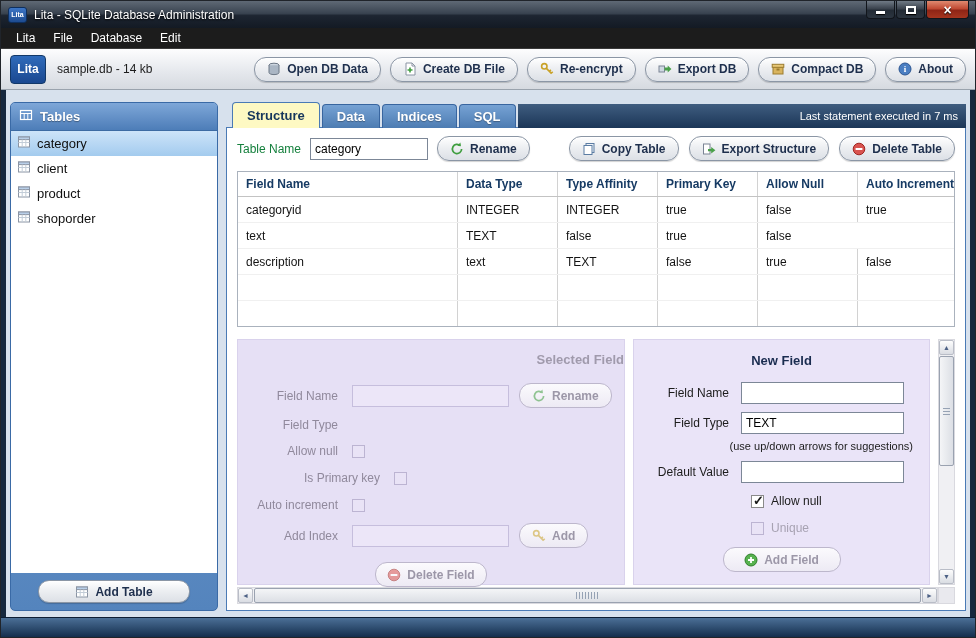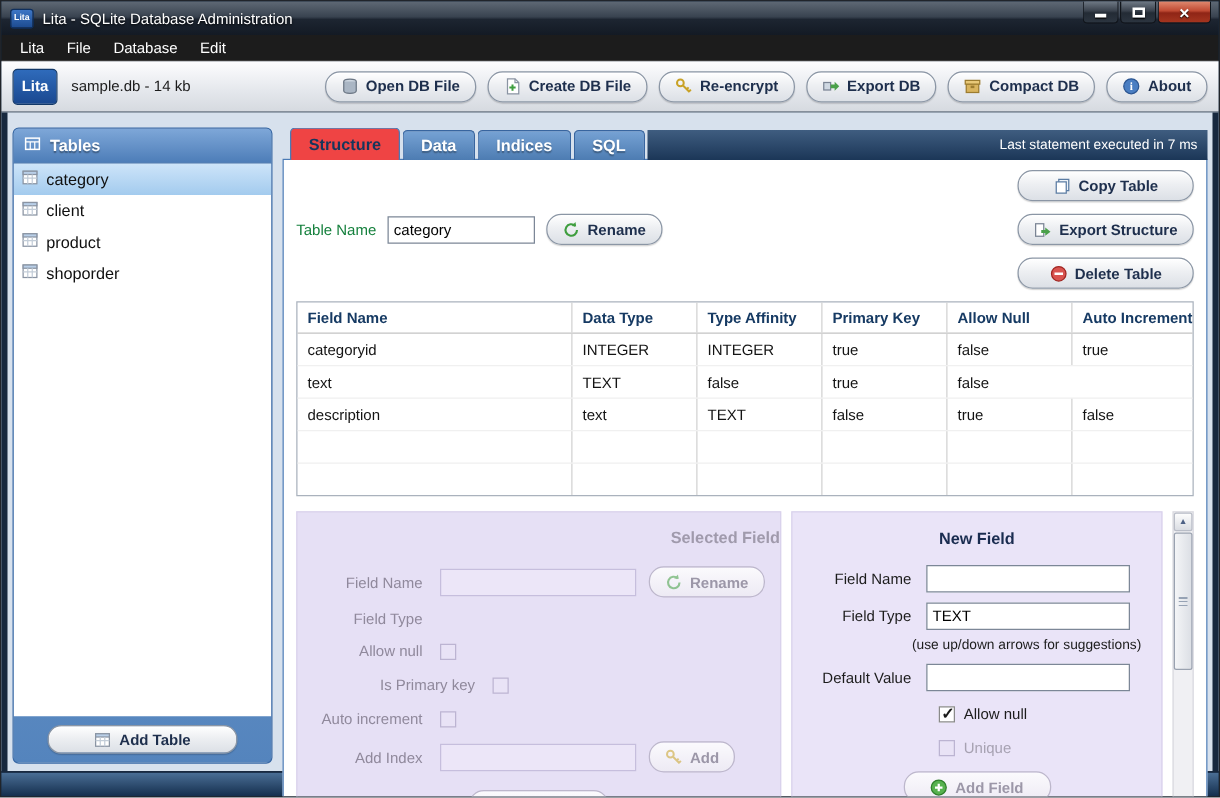--- a/index.html
+++ b/index.html
@@ -63,33 +63,33 @@
   .sidebar-footer { height:37px; display:flex; align-items:center; justify-content:center; }
   .btn.add-table { width:152px; height:23px; border-radius:11px; }
 
   
   .main { flex:1; display:flex; flex-direction:column; min-width:0; }
   .tabstrip { height:26px; display:flex; align-items:flex-end; padding-left:6px; position:relative; z-index:2; margin-bottom:-1px; }
   .tab { height:24px; display:flex; align-items:center; padding:0 14px; margin-right:2px;
     font-size:13px; font-weight:bold; color:#fff; cursor:pointer;
     border:1px solid #38659f; border-bottom:none; border-radius:4px 4px 0 0;
     background:linear-gradient(#76a2d4,#4d7cb2); text-shadow:0 1px 1px rgba(0,0,0,.3); }
-  .tab.active { height:26px; color:#16365c; background:#ef4444; border-color:#4a7ab5; text-shadow:none; }
+  .tab.active { height:26px; color:#16365c; background:#fef9c3; border-color:#4a7ab5; text-shadow:none; }
   .tab-status { flex:1; height:24px; display:flex; align-items:center; justify-content:flex-end; padding-right:8px;
     background:linear-gradient(#3f5d80,#1b3657); color:#fff; font-size:11px; }
 
   
   .panel { flex:1; background:#fff; border:1px solid #4a7ab5; padding:8px 10px 6px; display:flex; flex-direction:column; position:relative; z-index:1; }
   .table-name-row { display:flex; align-items:center; margin-bottom:10px; }
   .lbl { font-size:12px; color:#15803d; }
   .text-input { height:22px; border:1px solid #7c8797; background:#fff; font-size:12px; padding:0 4px; font-family:"Liberation Sans",sans-serif; }
   .text-input.disabled { background:#ece6f8; border:1px solid #c6bedd; }
   #table-name-input { width:118px; margin-left:9px; }
   .rename-table { margin-left:9px; }
-  .table-actions { margin-left:auto; display:flex; gap:10px;flex-direction:column; }
+  .table-actions { margin-left:auto; display:flex; gap:10px; }
 
   
   .grid { border:1px solid #aab2bd; margin-bottom:12px; }
   .grid-header, .grid-row { display:grid; grid-template-columns:220px 100px 100px 100px 100px 1fr; }
   .grid-header { border-bottom:1px solid #c3c3c3; }
   .cell { height:24px; display:flex; align-items:center; padding:0 8px; font-size:12px; color:#141414;
     border-right:1px solid #d2d2d2; overflow:hidden; white-space:nowrap; }
   .cell:last-child { border-right:none; }
   .grid-header .cell { font-weight:bold; color:#163a63; height:24px; }
   .grid-row .cell { height:25px; }
@@ -170,21 +170,21 @@
     <div class="app-logo">Lita</div>
     <div class="db-label">sample.db - 14 kb</div>
     <div class="toolbar-buttons">
       <button class="btn">
         <span class="icon">
             <svg width="14" height="14" viewBox="0 0 14 14">
               <ellipse cx="7" cy="3.2" rx="5" ry="2" fill="#cdd6e0" stroke="#6b7684"></ellipse>
               <path d="M2 3.2v7.4c0 1.1 2.2 2 5 2s5-.9 5-2V3.2" fill="#aab6c4" stroke="#6b7684"></path>
             </svg>
           </span>
-        <span>Open DB File</span>
+        <span>Open DB Data</span>
       </button>
       <button class="btn">
         <span class="icon">
             <svg width="14" height="14" viewBox="0 0 14 14">
               <path d="M3 1h6l3 3v9H3z" fill="#fff" stroke="#8a94a3"></path>
               <path d="M9 1v3h3" fill="none" stroke="#8a94a3"></path>
               <path d="M7 5.5v5M4.5 8h5" stroke="#3f9e3f" stroke-width="1.6"></path>
             </svg>
           </span>
         <span>Create DB File</span>

